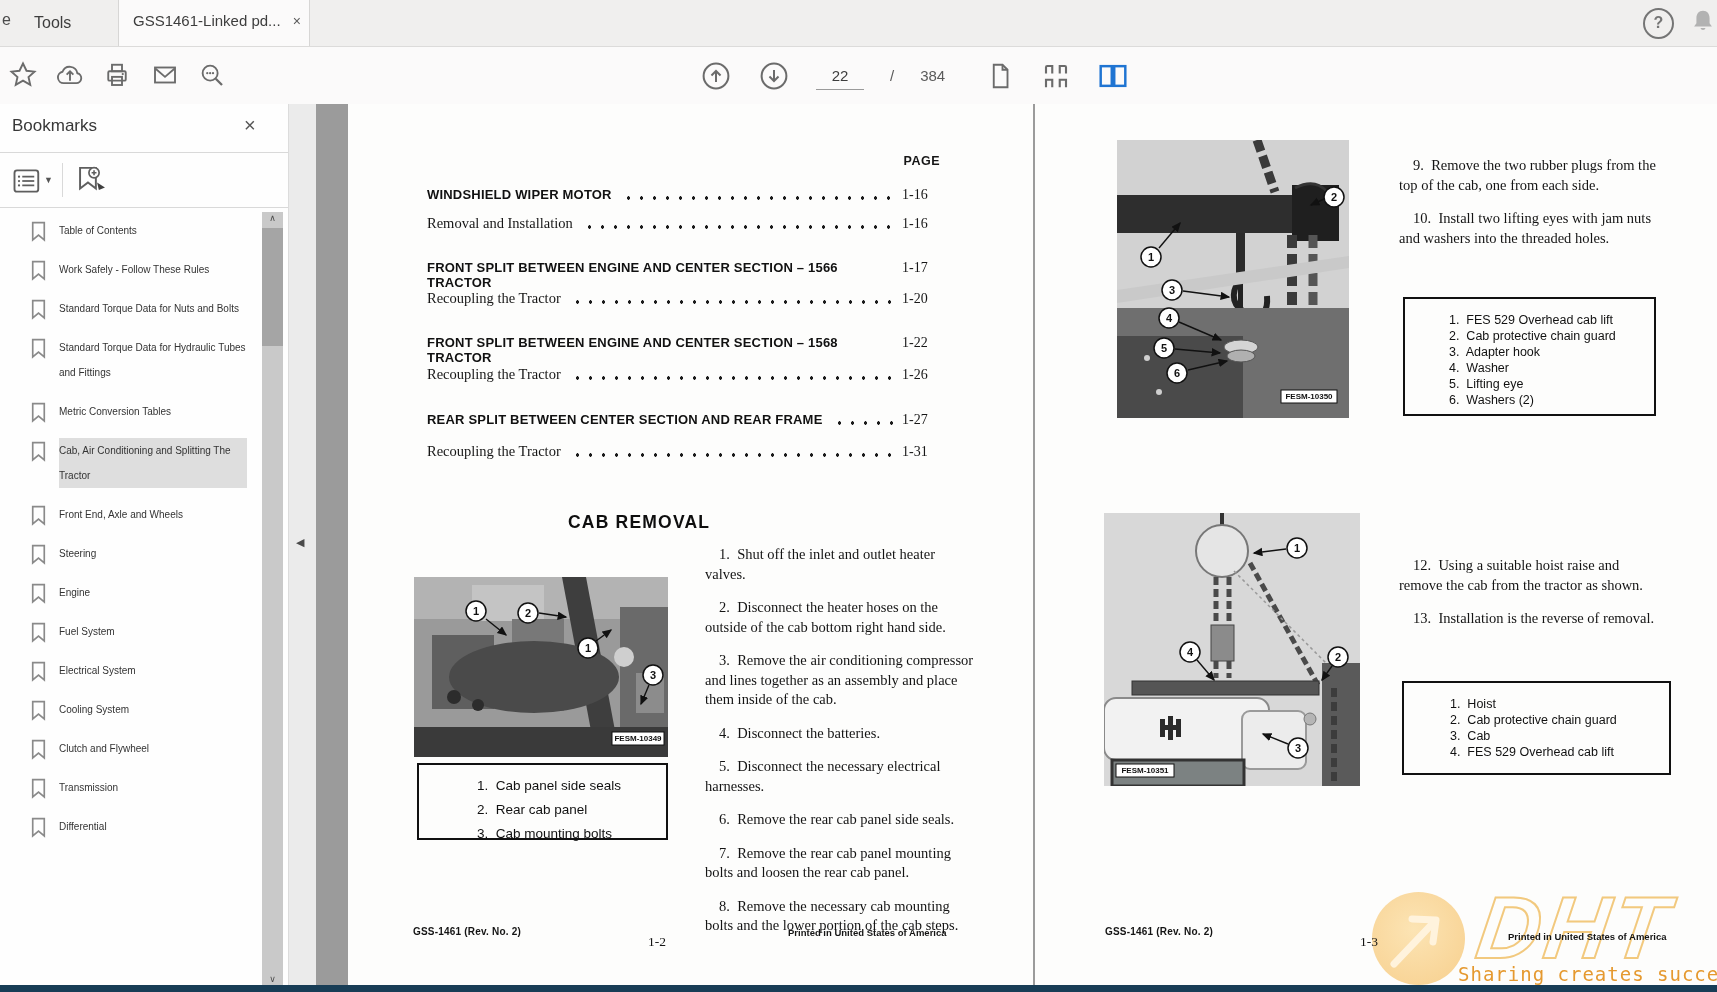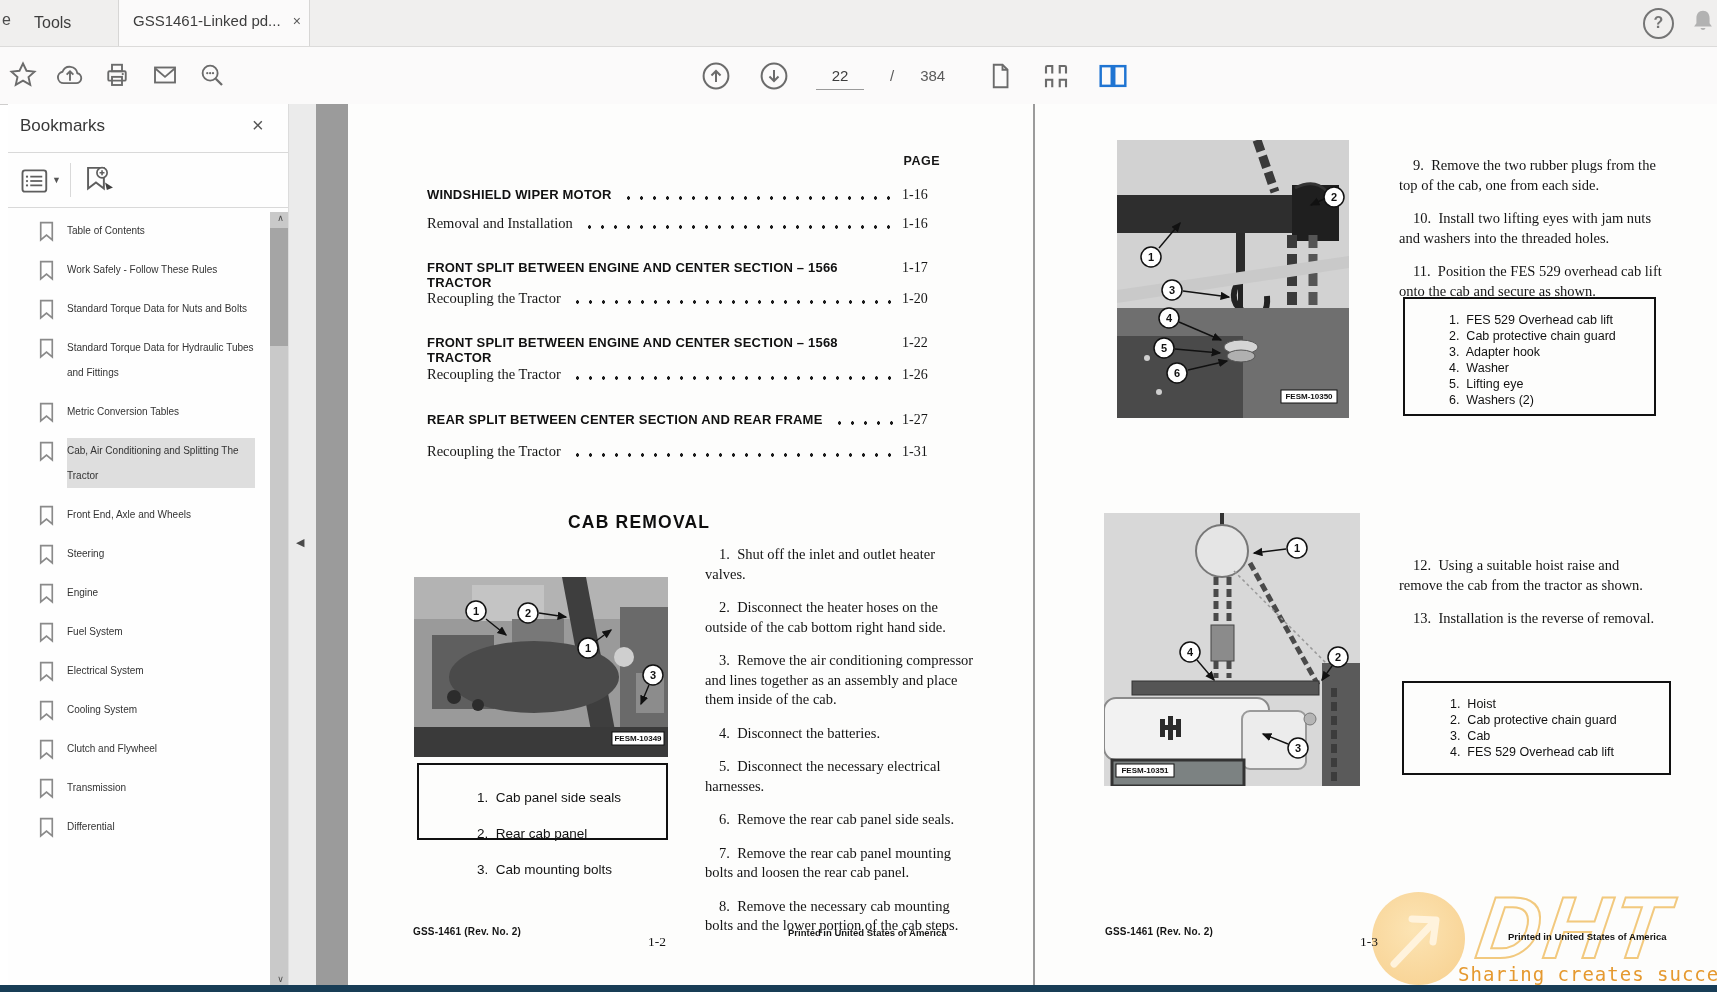--- a/index.html
+++ b/index.html
@@ -19,21 +19,21 @@
 
   
   .toolbar{position:absolute;left:0;top:47px;width:1717px;height:57px;background:#fbfafa;border-bottom:1px solid #cfcecd;}
   .tb-ic{position:absolute;top:13px;width:30px;height:30px;}
   .tb-center{position:absolute;left:700px;top:0;height:57px;display:flex;align-items:center;gap:26px;}
   .pg-input{width:44px;height:26px;border:none;border-bottom:1px solid #9a9a9a;background:transparent;
             text-align:center;font-size:15px;color:#3d3d3d;font-family:"Liberation Sans",sans-serif;}
   .pg-sep,.pg-total{font-size:15px;color:#5a5a5a;}
 
   
-  .sidebar{position:absolute;left:0;top:104px;width:344px;height:881px;background:#fefefe;overflow:hidden;margin-left:8px;}
+  .sidebar{position:absolute;left:0;top:104px;width:344px;height:881px;background:#fefefe;overflow:hidden;}
   .bm-header{position:absolute;left:0;top:0;width:288px;height:48px;border-bottom:1px solid #d9d9d9;}
   .bm-title{position:absolute;left:12px;top:12px;font-size:17px;color:#383838;}
   .bm-close{position:absolute;left:244px;top:10px;font-size:20px;color:#555;}
   .bm-tools{position:absolute;left:0;top:49px;width:288px;height:54px;border-bottom:1px solid #d9d9d9;}
   .bm-opt{position:absolute;left:12px;top:14px;}
   .bm-caret{position:absolute;left:44px;top:22px;font-size:9px;color:#555;}
   .bm-vsep{position:absolute;left:62px;top:10px;width:1px;height:34px;background:#d9d9d9;}
   .bm-addic{position:absolute;left:74px;top:11px;}
   .bm-list{position:absolute;left:0;top:104px;width:260px;height:777px;padding:10px 0 0 30px;box-sizing:border-box;overflow:hidden;}
   .bm-item{display:flex;align-items:flex-start;margin-bottom:14px;}
@@ -62,21 +62,21 @@
   .toc-leader{flex:1;align-self:flex-end;height:4px;margin:0 6px 3px 10px;
               background:radial-gradient(circle,#1b1b1b 1.5px,transparent 1.9px) left center/13px 4px repeat-x;}
   .toc-p{flex:0 0 42px;font-size:14px;font-family:"Liberation Serif",serif;color:#161616;text-align:left;}
   .cab-title{position:absolute;left:220px;top:408px;width:245px;
              font-weight:bold;font-size:17.5px;letter-spacing:1.2px;color:#0e0e0e;}
   .mcol{position:absolute;}
   .mstep{font-family:"Liberation Serif",serif;font-size:14.5px;line-height:19.5px;color:#141414;
          text-indent:14px;margin:0 0 14px 0;white-space:pre-wrap;}
   .legend{position:absolute;border:2px solid #111;background:#fdfdfc;box-sizing:border-box;}
   .lg{font-size:13px;color:#111;white-space:pre-wrap;font-family:"Liberation Sans",sans-serif;}
-  .legendA .lg{font-size:13.5px;line-height:24px;margin-top:12px;}
+  .legendA .lg{font-size:13.5px;line-height:24px;}
   .legendB .lg,.legendC .lg{font-size:12.5px;line-height:16px;}
   .photo{position:absolute;}
   .pfooter{position:absolute;z-index:5;color:#141414;}
   .pf-doc{font-weight:bold;font-size:10px;letter-spacing:.2px;}
   .pf-num{font-family:"Liberation Serif",serif;font-size:13.5px;}
   .pf-printed{font-weight:bold;font-size:9.5px;}
 
   
   .wm-circle{position:absolute;left:1372px;top:892px;width:93px;height:93px;border-radius:50%;
              background:radial-gradient(circle at 45% 40%,#fce4b4,#f7cf8d);z-index:4;}
@@ -469,21 +469,20 @@
           </g>
         <g>
             <rect class="ph-label-rect" x="164" y="250" width="56" height="13"></rect>
             <text class="ph-label" x="192" y="259">FESM-10350</text>
           </g>
       </svg>
 
       <div class="mcol" style="left:364px;top:52px;width:264px">
         <p class="mstep">9.  Remove the two rubber plugs from the top of the cab, one from each side.</p>
         <p class="mstep">10.  Install two lifting eyes with jam nuts and washers into the threaded holes.</p>
-        <p class="mstep">11.  Position the FES 529 overhead cab lift onto the cab and secure as shown.</p>
       </div>
 
       <div class="legend legendB" style="left:368px;top:193px;width:253px;height:119px;padding:13px 0 0 44px">
         <div class="lg">1.  FES 529 Overhead cab lift</div>
         <div class="lg">2.  Cab protective chain guard</div>
         <div class="lg">3.  Adapter hook</div>
         <div class="lg">4.  Washer</div>
         <div class="lg">5.  Lifting eye</div>
         <div class="lg">6.  Washers (2)</div>
       </div>

